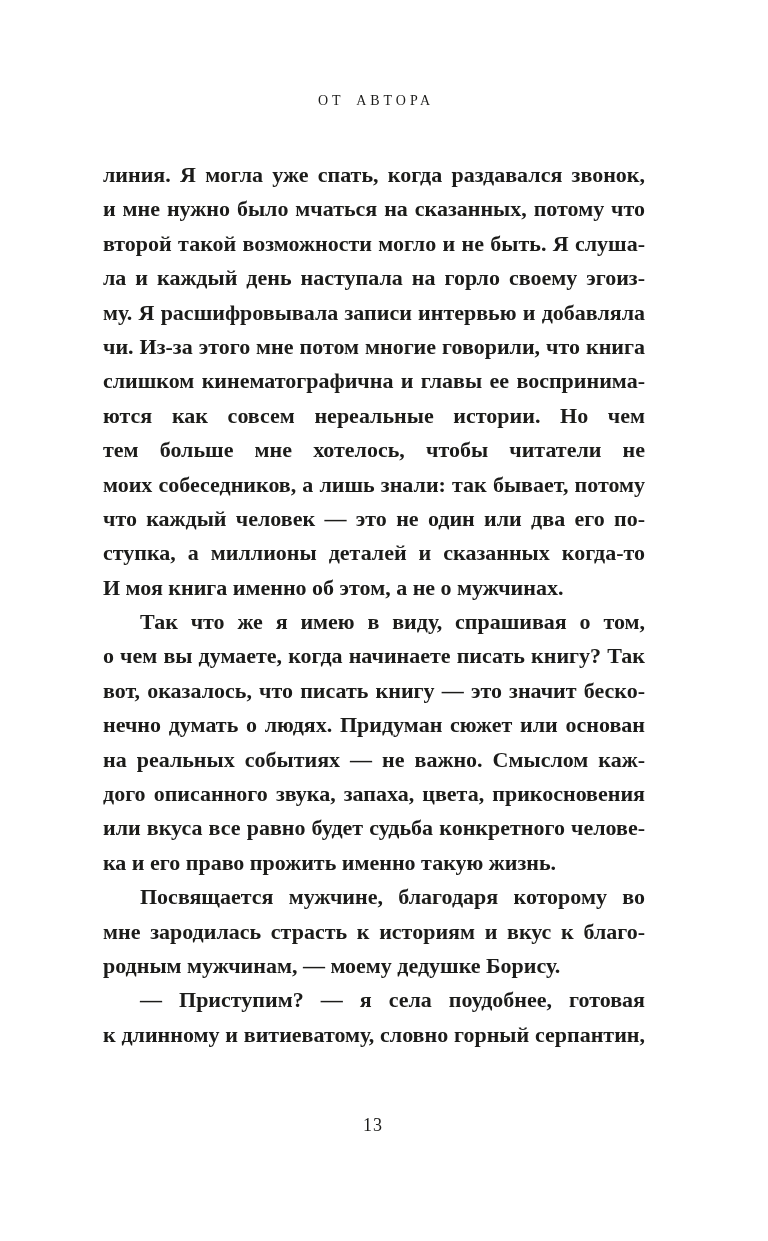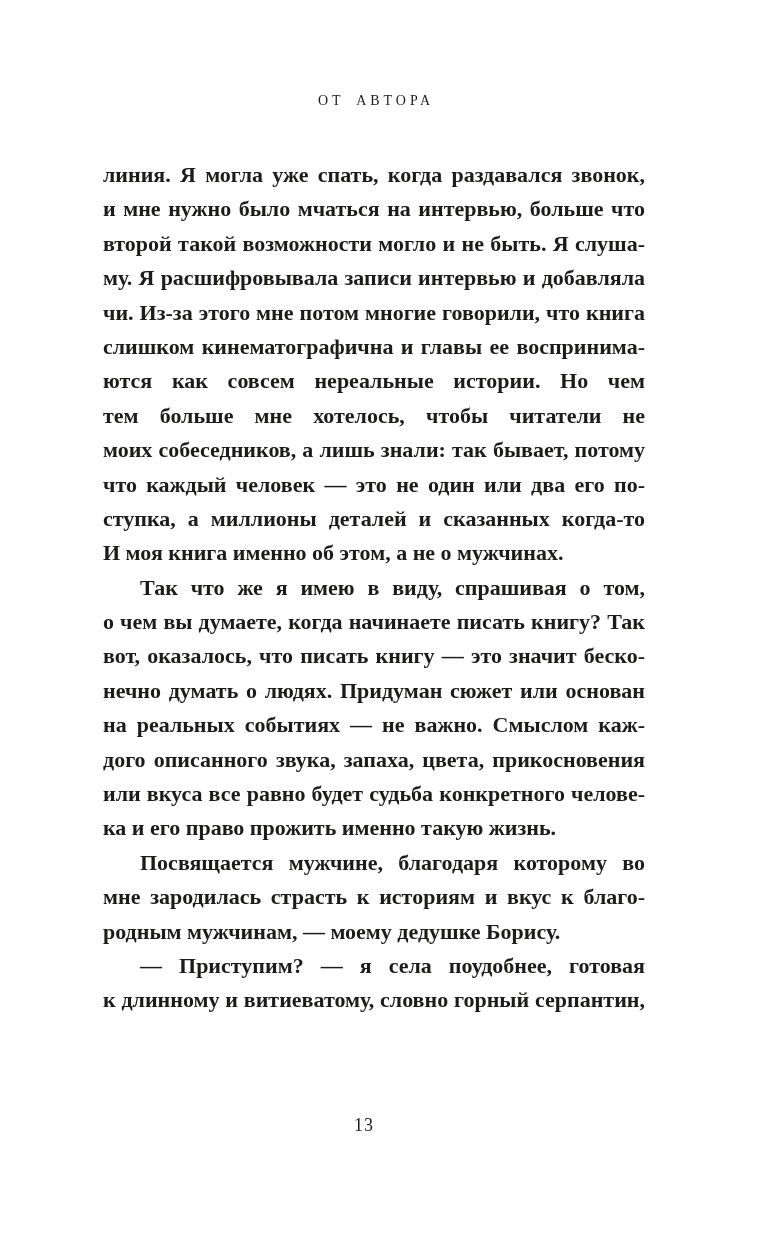--- a/index.html
+++ b/index.html
@@ -46,41 +46,42 @@
     font-weight: bold;
   }
   .line.para-end {
     text-align-last: left;
   }
   .line.indent {
     padding-left: 37px;
   }
   .page-number {
     position: absolute;
-    left: 93px;
+    left: 102px;
     width: 542px;
     top: 1110px;
     line-height: 30px;
     font-size: 18px;
     text-align: center;
     letter-spacing: 1px;
     color: var(--text, #1c1c1a);
     font-feature-settings: "onum" 1;
   }
 </style>
 </head>
 <body>
 
 <div class="page">
   <div class="running-header">ОТ АВТОРА</div>
 
   <div class="text-block">
       <div class="line">линия. Я могла уже спать, когда раздавался звонок,</div>
-      <div class="line">и мне нужно было мчаться на интервью, больше что</div>
+      <div class="line">и мне нужно было мчаться на сказанных, потому что</div>
       <div class="line">второй такой возможности могло и не быть. Я слуша-</div>
+      <div class="line">ла и каждый день наступала на горло своему эгоиз-</div>
       <div class="line">му. Я расшифровывала записи интервью и добавляла</div>
       <div class="line">чи. Из-за этого мне потом многие говорили, что книга</div>
       <div class="line">слишком кинематографична и главы ее воспринима-</div>
       <div class="line">ются как совсем нереальные истории. Но чем дальше,</div>
       <div class="line">тем больше мне хотелось, чтобы читатели не осуждали</div>
       <div class="line">моих собеседников, а лишь знали: так бывает, потому</div>
       <div class="line">что каждый человек — это не один или два его по-</div>
       <div class="line">ступка, а миллионы деталей и сказанных когда-то слов.</div>
       <div class="line para-end">И моя книга именно об этом, а не о мужчинах.</div>
       <div class="line indent">Так что же я имею в виду, спрашивая о том,</div>

